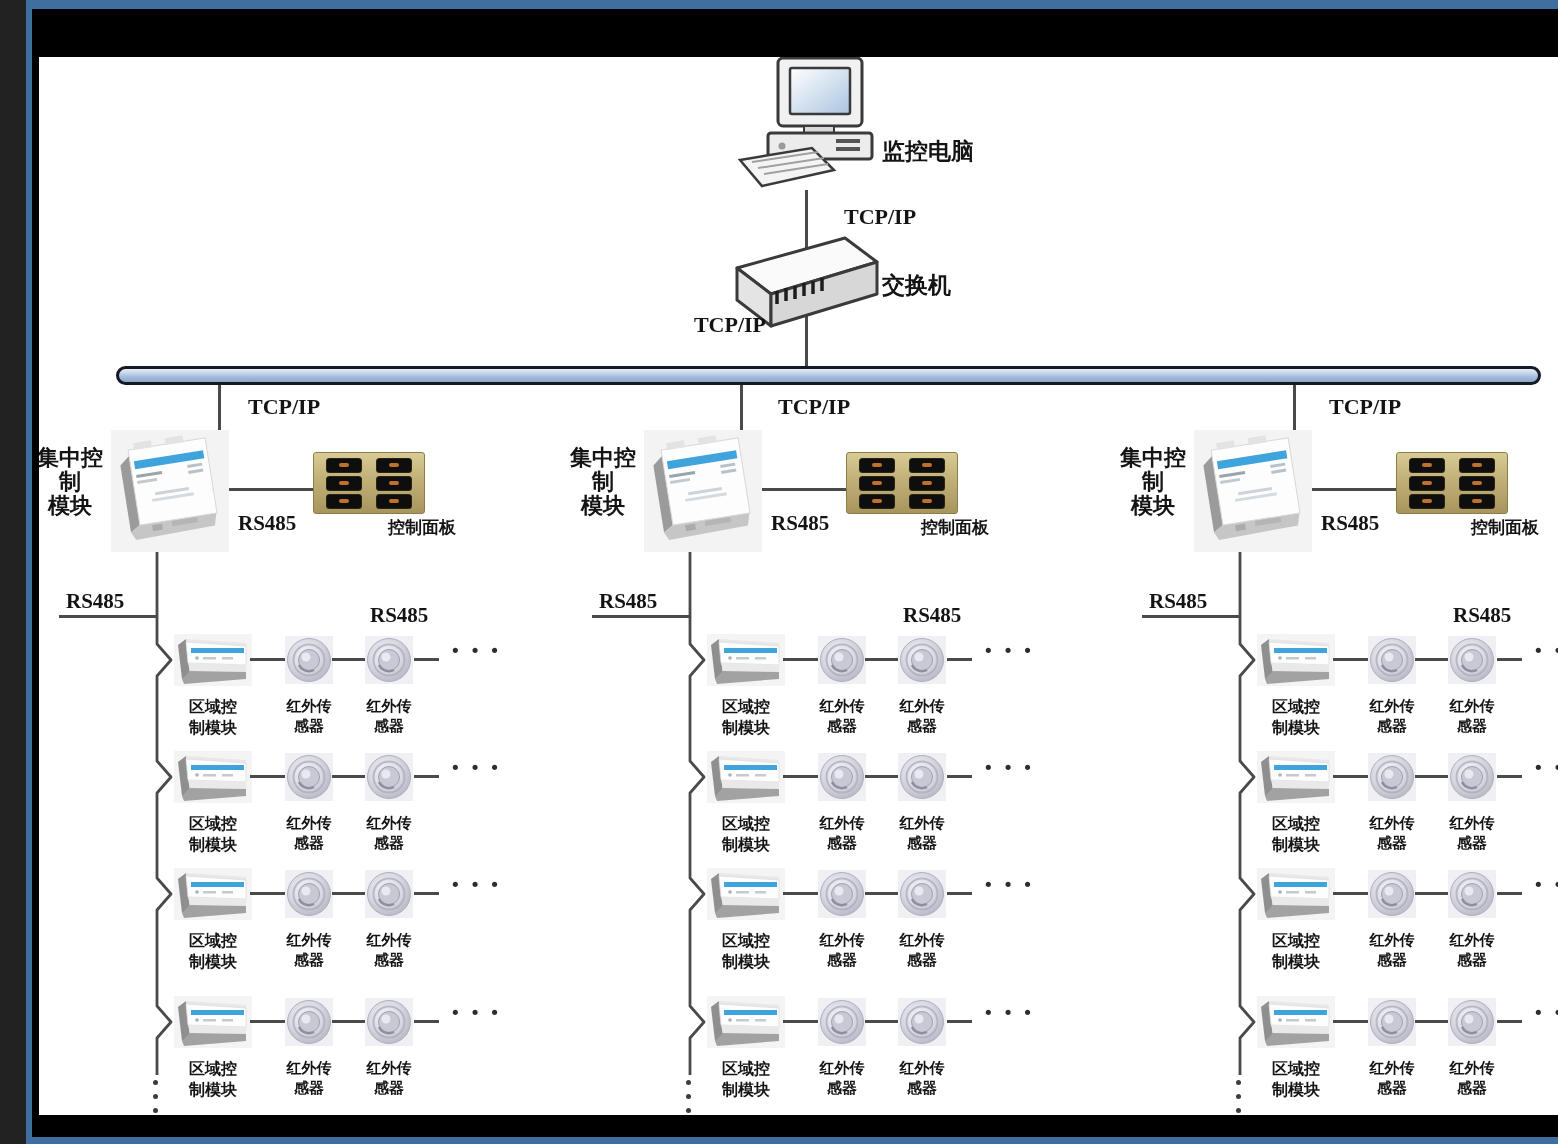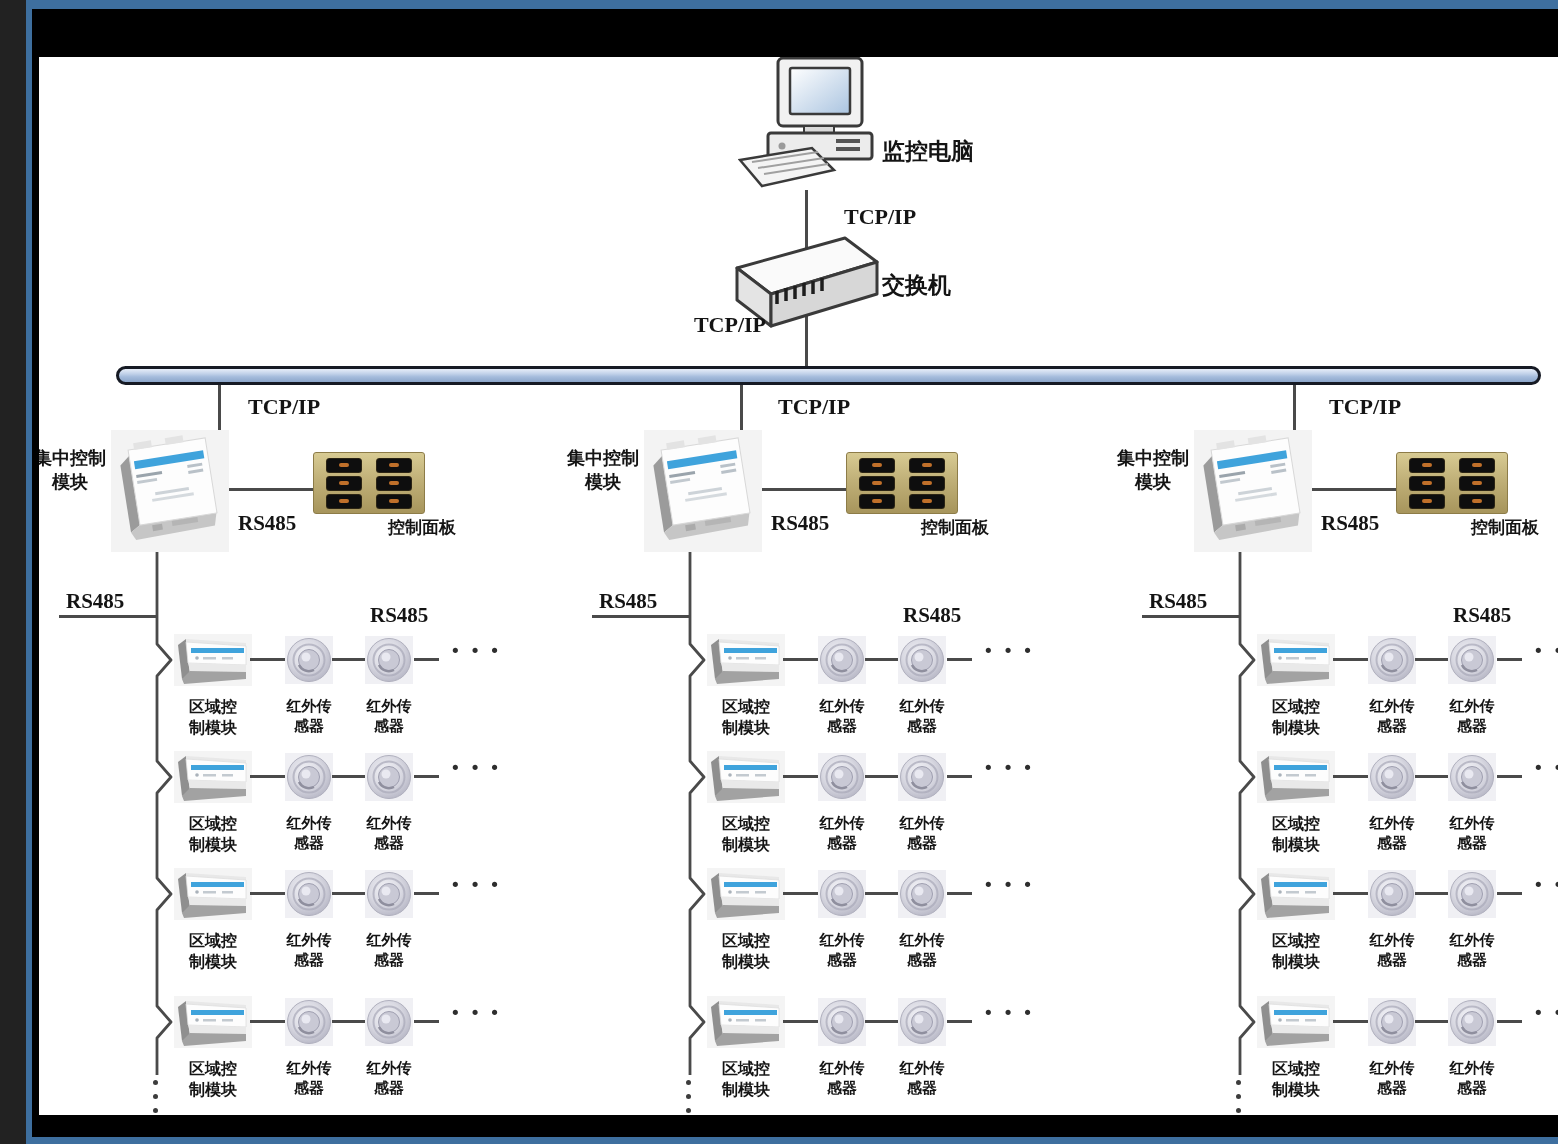--- a/index.html
+++ b/index.html
@@ -11,21 +11,21 @@
   #frame{position:absolute;inset:0;box-sizing:border-box;border-style:solid;border-color:#3e6f9f;
          border-width:9px 13px 7px 6px;z-index:20;pointer-events:none;}
   
   .hline{position:absolute;height:3px;background:#4a4a4a;}
   .vline{position:absolute;width:3px;background:#4a4a4a;}
   
   .lbl{position:absolute;font-weight:bold;color:#141414;white-space:nowrap;z-index:4;}
   .sz23{font-size:23px;}
   .sz22{font-size:22px;}
   .sz21{font-size:21px;}
-  .sz18{font-size:18px;line-height:24px;}
+  .sz18{font-size:22px;line-height:24px;}
   .sz17{font-size:17px;}
   .sz16{font-size:16px;line-height:21px;}
   .sz15{font-size:15px;line-height:20px;}
   .two-line{text-align:center;white-space:normal;}
   .two-line span{display:block;}
   
   #bus{position:absolute;left:90px;top:366px;width:1425px;height:19px;border-radius:11px;
        border:3px solid #161a24;box-sizing:border-box;
        background:linear-gradient(#e6edf8 0%,#c3d3ea 35%,#a5bcdc 60%,#8ca6ca 100%);z-index:3;}
   

